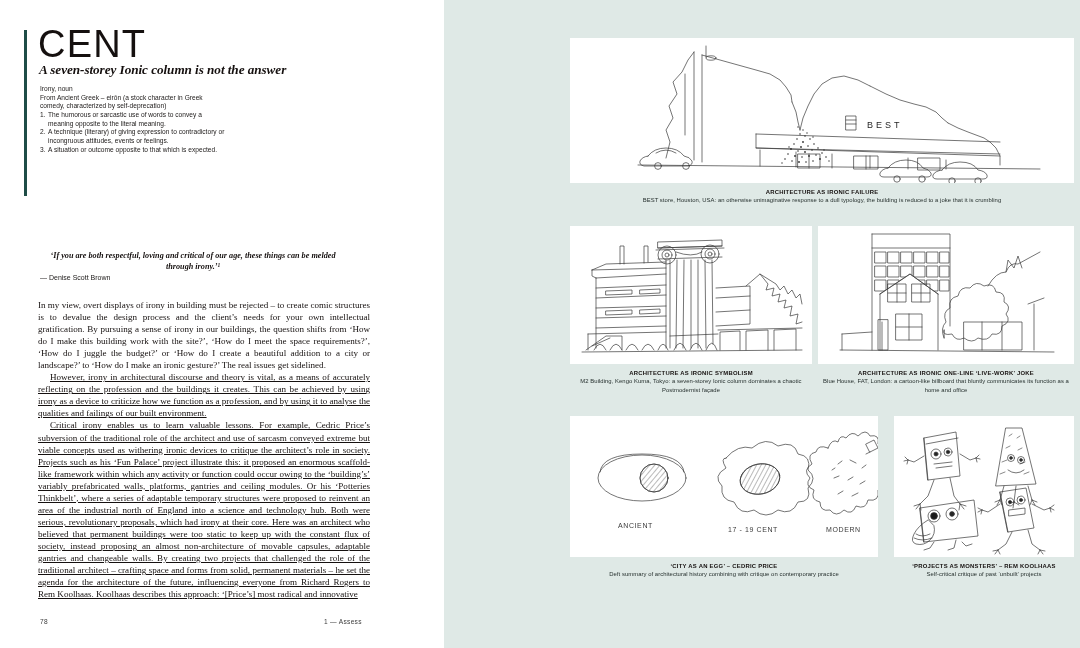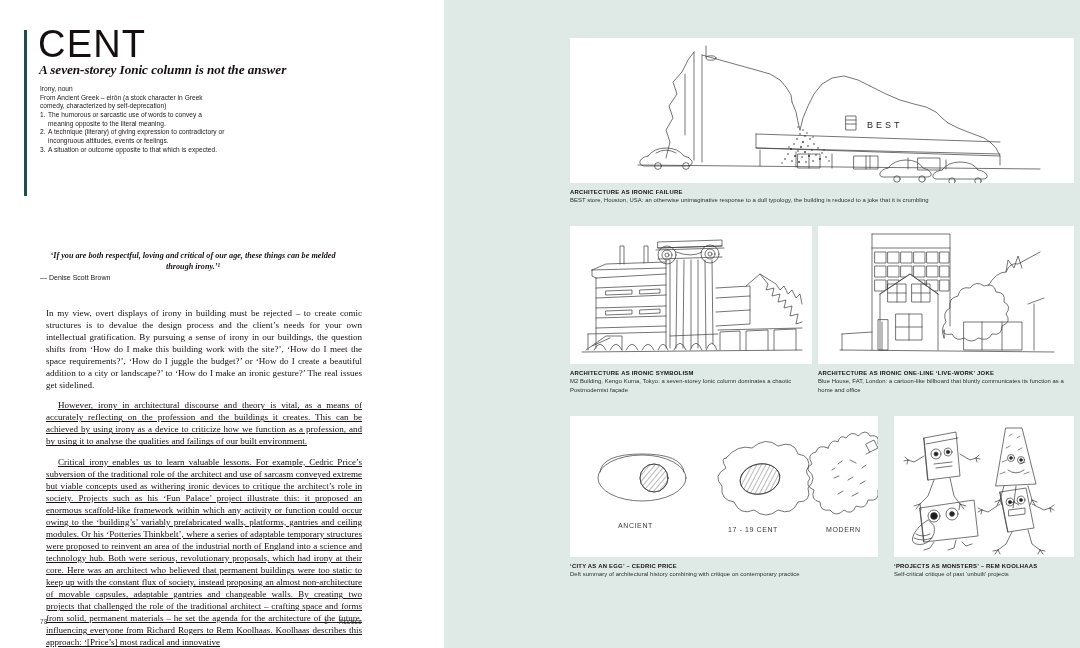--- a/index.html
+++ b/index.html
@@ -65,42 +65,42 @@
     font-size:7px;line-height:10px;color:#1d1a19;
   }
 
   .bodycopy{
     position:absolute;left:0px;top:299px;width:332px;
     font-family:"Liberation Serif", serif;
     font-size:9.05px;line-height:12.05px;
     color:#15100f;text-align:justify;
     hyphens:none;
   }
-  .bodycopy p{margin:8px;}
+  .bodycopy p{margin:0;}
   .bodycopy p.indent{text-indent:12px;text-decoration:underline;}
 
   .folio{
     position:absolute;left:2px;top:618px;
     font-family:"Liberation Sans", sans-serif;
     font-size:6.6px;color:#3c3c3c;letter-spacing:0.3px;
   }
   .running-head{
     position:absolute;left:286px;top:618px;
     font-family:"Liberation Sans", sans-serif;
     font-size:6.6px;color:#3c3c3c;letter-spacing:0.3px;
   }
 
   
   .page-right{
     position:relative;
     width:636px;height:648px;
     background:#dfe9e6;
     flex:0 0 636px;
   }
-  .fig{position:absolute;}
+  .fig{position:absolute;text-align:center;}
   .fig .plate{
     background:#ffffff;
     box-sizing:border-box;
     overflow:hidden;
     position:relative;
   }
   .fig .plate svg{display:block;width:100%;height:100%;}
   .cap{margin-top:5px;}
   .cap .cap-title{
     font-family:"Liberation Sans", sans-serif;

